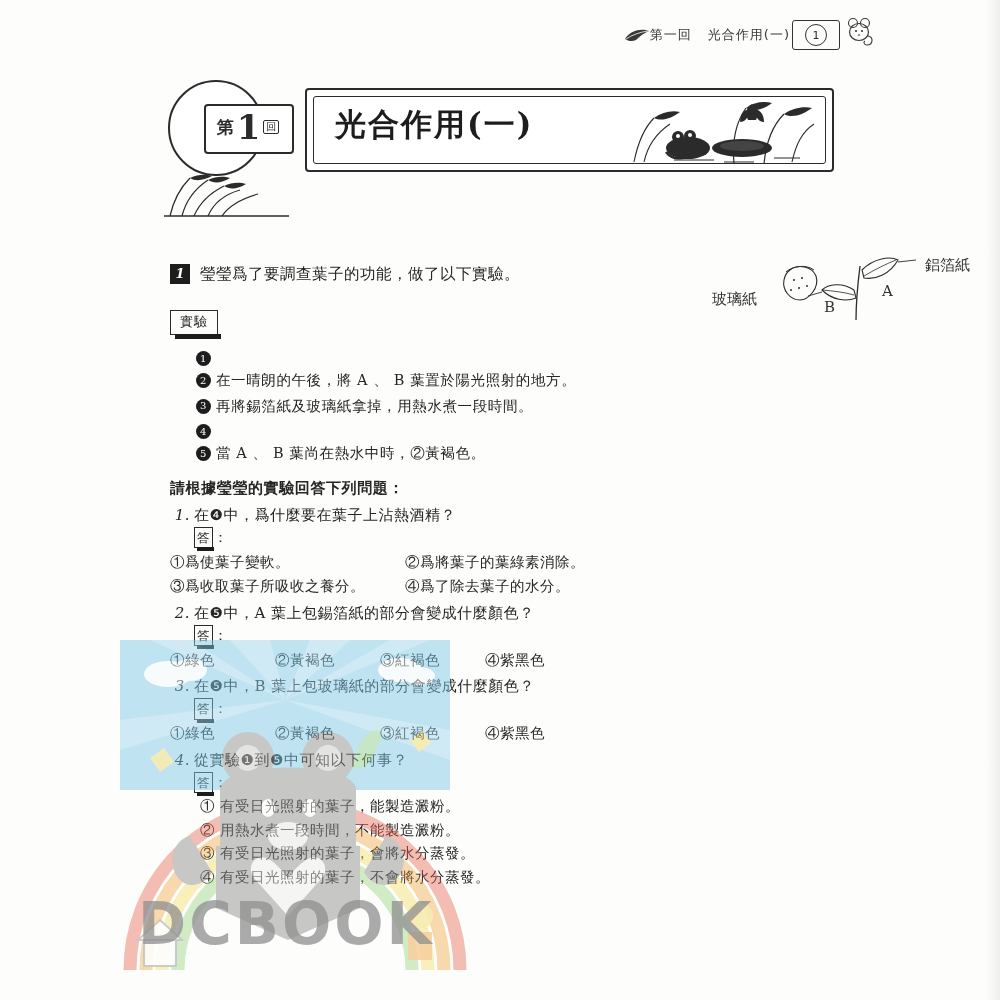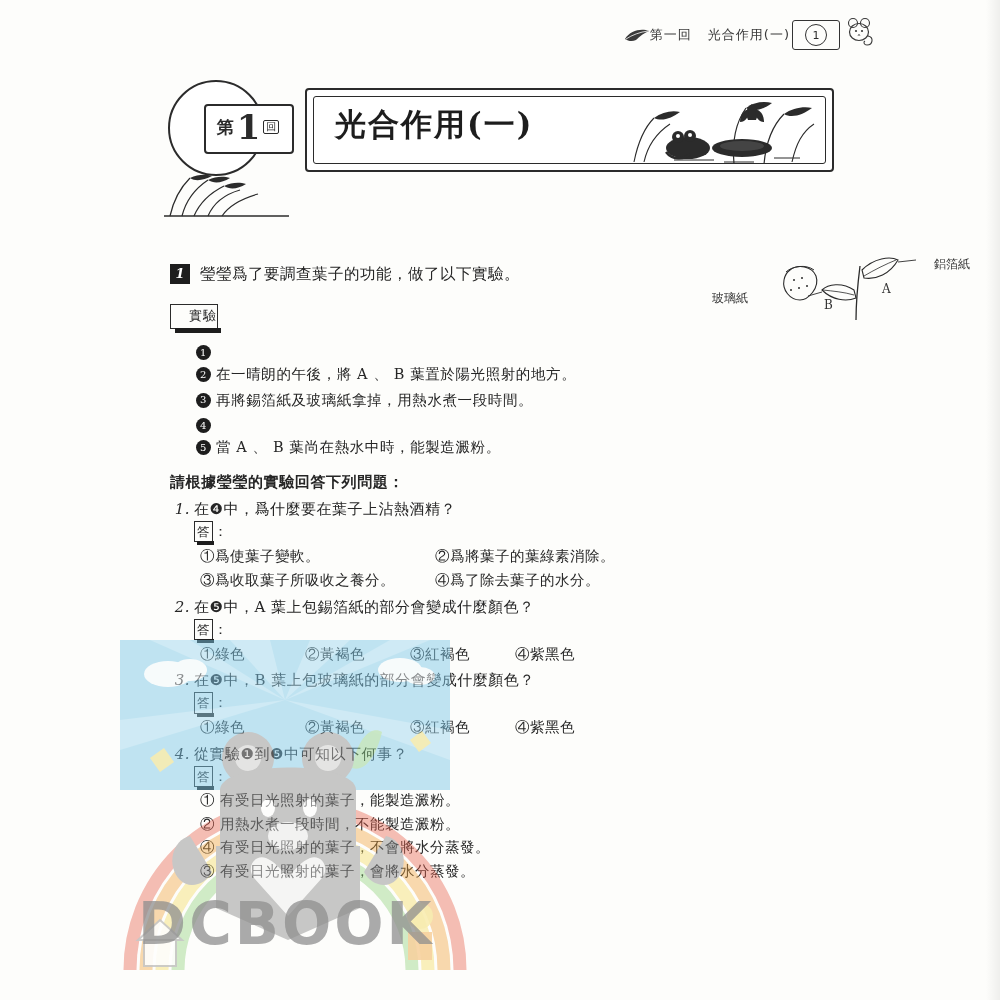--- a/index.html
+++ b/index.html
@@ -178,24 +178,24 @@
     font-size: 13px;
     font-style: italic;
     font-weight: bold;
     display: flex; align-items: center; justify-content: center;
     flex: none;
     margin-top: 2px;
   }
   .q-text { font-size: 15.5px; letter-spacing: 0.5px; }
 
   .exp-label {
-    margin-top: 18px;
+    margin-top: 24px;
     width: 46px;
     border: 1.2px solid #2b2b2b;
-    text-align: right;
+    text-align: center;
     font-size: 13px;
     padding: 1px 0 2px;
     letter-spacing: 1px;
     position: relative;
   }
   .exp-label::after {
     content: "";
     position: absolute;
     left: 4px; top: 100%;
     width: 46px; height: 5px;
@@ -262,41 +262,40 @@
   .ans-line .ansbox::after {
     content: "";
     position: absolute;
     left: 2px; top: 100%;
     width: 100%; height: 4px;
     background: #1d1d1d;
   }
   .ans-colon { margin-left: 1px; }
 
   .opts {
-    margin-left: 30px;
     display: flex;
     font-size: 14.5px;
     letter-spacing: 0.5px;
     margin-top: 2px;
   }
   .opts.two > div:nth-child(1) { width: 235px; }
   .opts.four > div { width: 105px; }
   .opts.four > div:nth-child(4) { width: auto; }
   .opts.stack { display: block; margin-left: 30px; }
   .opts.stack > div { margin-bottom: 1px; }
 
   
   .figure {
     position: absolute;
     right: 38px; top: 248px;
     width: 190px; height: 80px;
   }
   .fig-label {
     position: absolute;
-    font-size: 12px;
+    font-size: 15px;
     color: #333;
     white-space: nowrap;
     font-family: "DejaVu Serif", "Liberation Serif", serif;
   }
 
   
   #watermark {
     position: absolute;
     left: 120px; top: 640px;
     width: 360px; height: 330px;
@@ -461,21 +460,21 @@
       </div>
       <div class="step">
         <span class="circ-num">3</span>
         <span>再將錫箔紙及玻璃紙拿掉，用熱水煮一段時間。</span>
       </div>
       <div class="step">
         <span class="circ-num">4</span>
       </div>
       <div class="step">
         <span class="circ-num">5</span>
-        <span>當 A 、 B 葉尚在熱水中時，能製造澱粉。</span>
+        <span>當 A 、 B 葉尚在熱水中時，②黃褐色。</span>
       </div>
     </div>
 
     <div class="prompt">請根據瑩瑩的實驗回答下列問題：</div>
 
     <div class="qitem">
       <div class="qitem-line">
         <span class="qidx">1.</span>
         <span>在❹中，爲什麼要在葉子上沾熱酒精？</span>
       </div>
@@ -528,22 +527,22 @@
       <div class="qitem-line">
         <span class="qidx">4.</span>
         <span>從實驗❶到❺中可知以下何事？</span>
       </div>
       <div class="ans-line">
         <span class="ansbox">答</span><span class="ans-colon">：</span>
       </div>
       <div class="opts stack">
         <div>① 有受日光照射的葉子，能製造澱粉。</div>
         <div>② 用熱水煮一段時間，不能製造澱粉。</div>
+        <div>③ 有受日光照射的葉子，會將水分蒸發。</div>
         <div>④ 有受日光照射的葉子，不會將水分蒸發。</div>
-        <div>③ 有受日光照射的葉子，會將水分蒸發。</div>
       </div>
     </div>
 
   </div>
 
   <div id="watermark">
     <svg width="360" height="330" viewBox="0 0 360 330">
 
       <rect x="0" y="0" width="330" height="150" fill="#7ec8e8"></rect>
 

